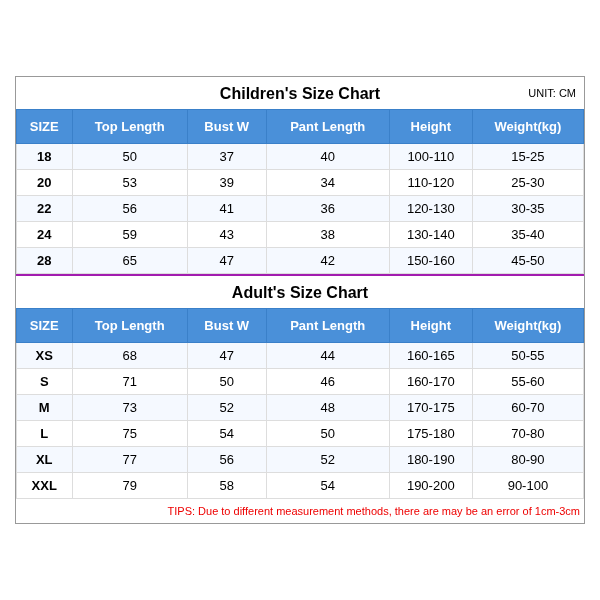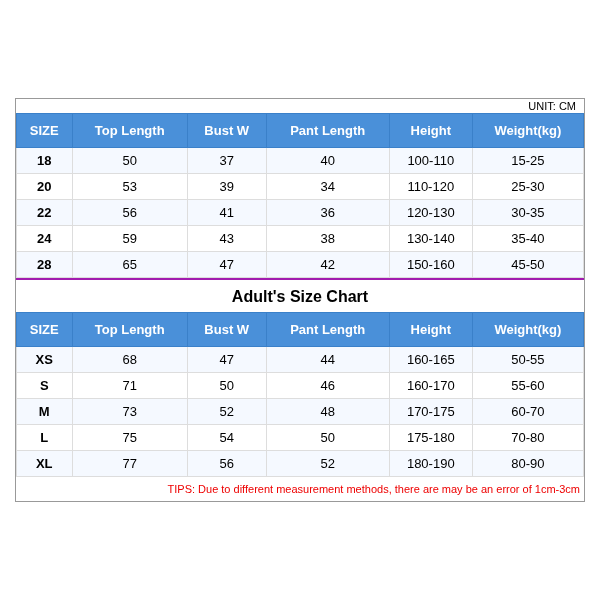--- a/index.html
+++ b/index.html
@@ -71,20 +71,21 @@
     .divider {
       border-top: 2px solid #a21caf;
     }
   </style>
 </head>
 <body>
 
 <div class="chart-container">
 
   <div class="section-title">
+    <span>Children's Size Chart</span>
     <span class="unit-label">UNIT: CM</span>
   </div>
   <table>
     <thead>
       <tr>
         <th>SIZE</th>
         <th>Top Length</th>
         <th>Bust W</th>
         <th>Pant Length</th>
         <th>Height</th>
@@ -183,17 +184,25 @@
           <td>70-80</td>
         </tr>
         <tr>
           <td>XL</td>
           <td>77</td>
           <td>56</td>
           <td>52</td>
           <td>180-190</td>
           <td>80-90</td>
         </tr>
+        <tr>
+          <td>XXL</td>
+          <td>79</td>
+          <td>58</td>
+          <td>54</td>
+          <td>190-200</td>
+          <td>90-100</td>
+        </tr>
       </tbody>
   </table>
 
   <div class="tips">TIPS: Due to different measurement methods, there are may be an error of 1cm-3cm</div>
 </div>
 
 </body></html>

